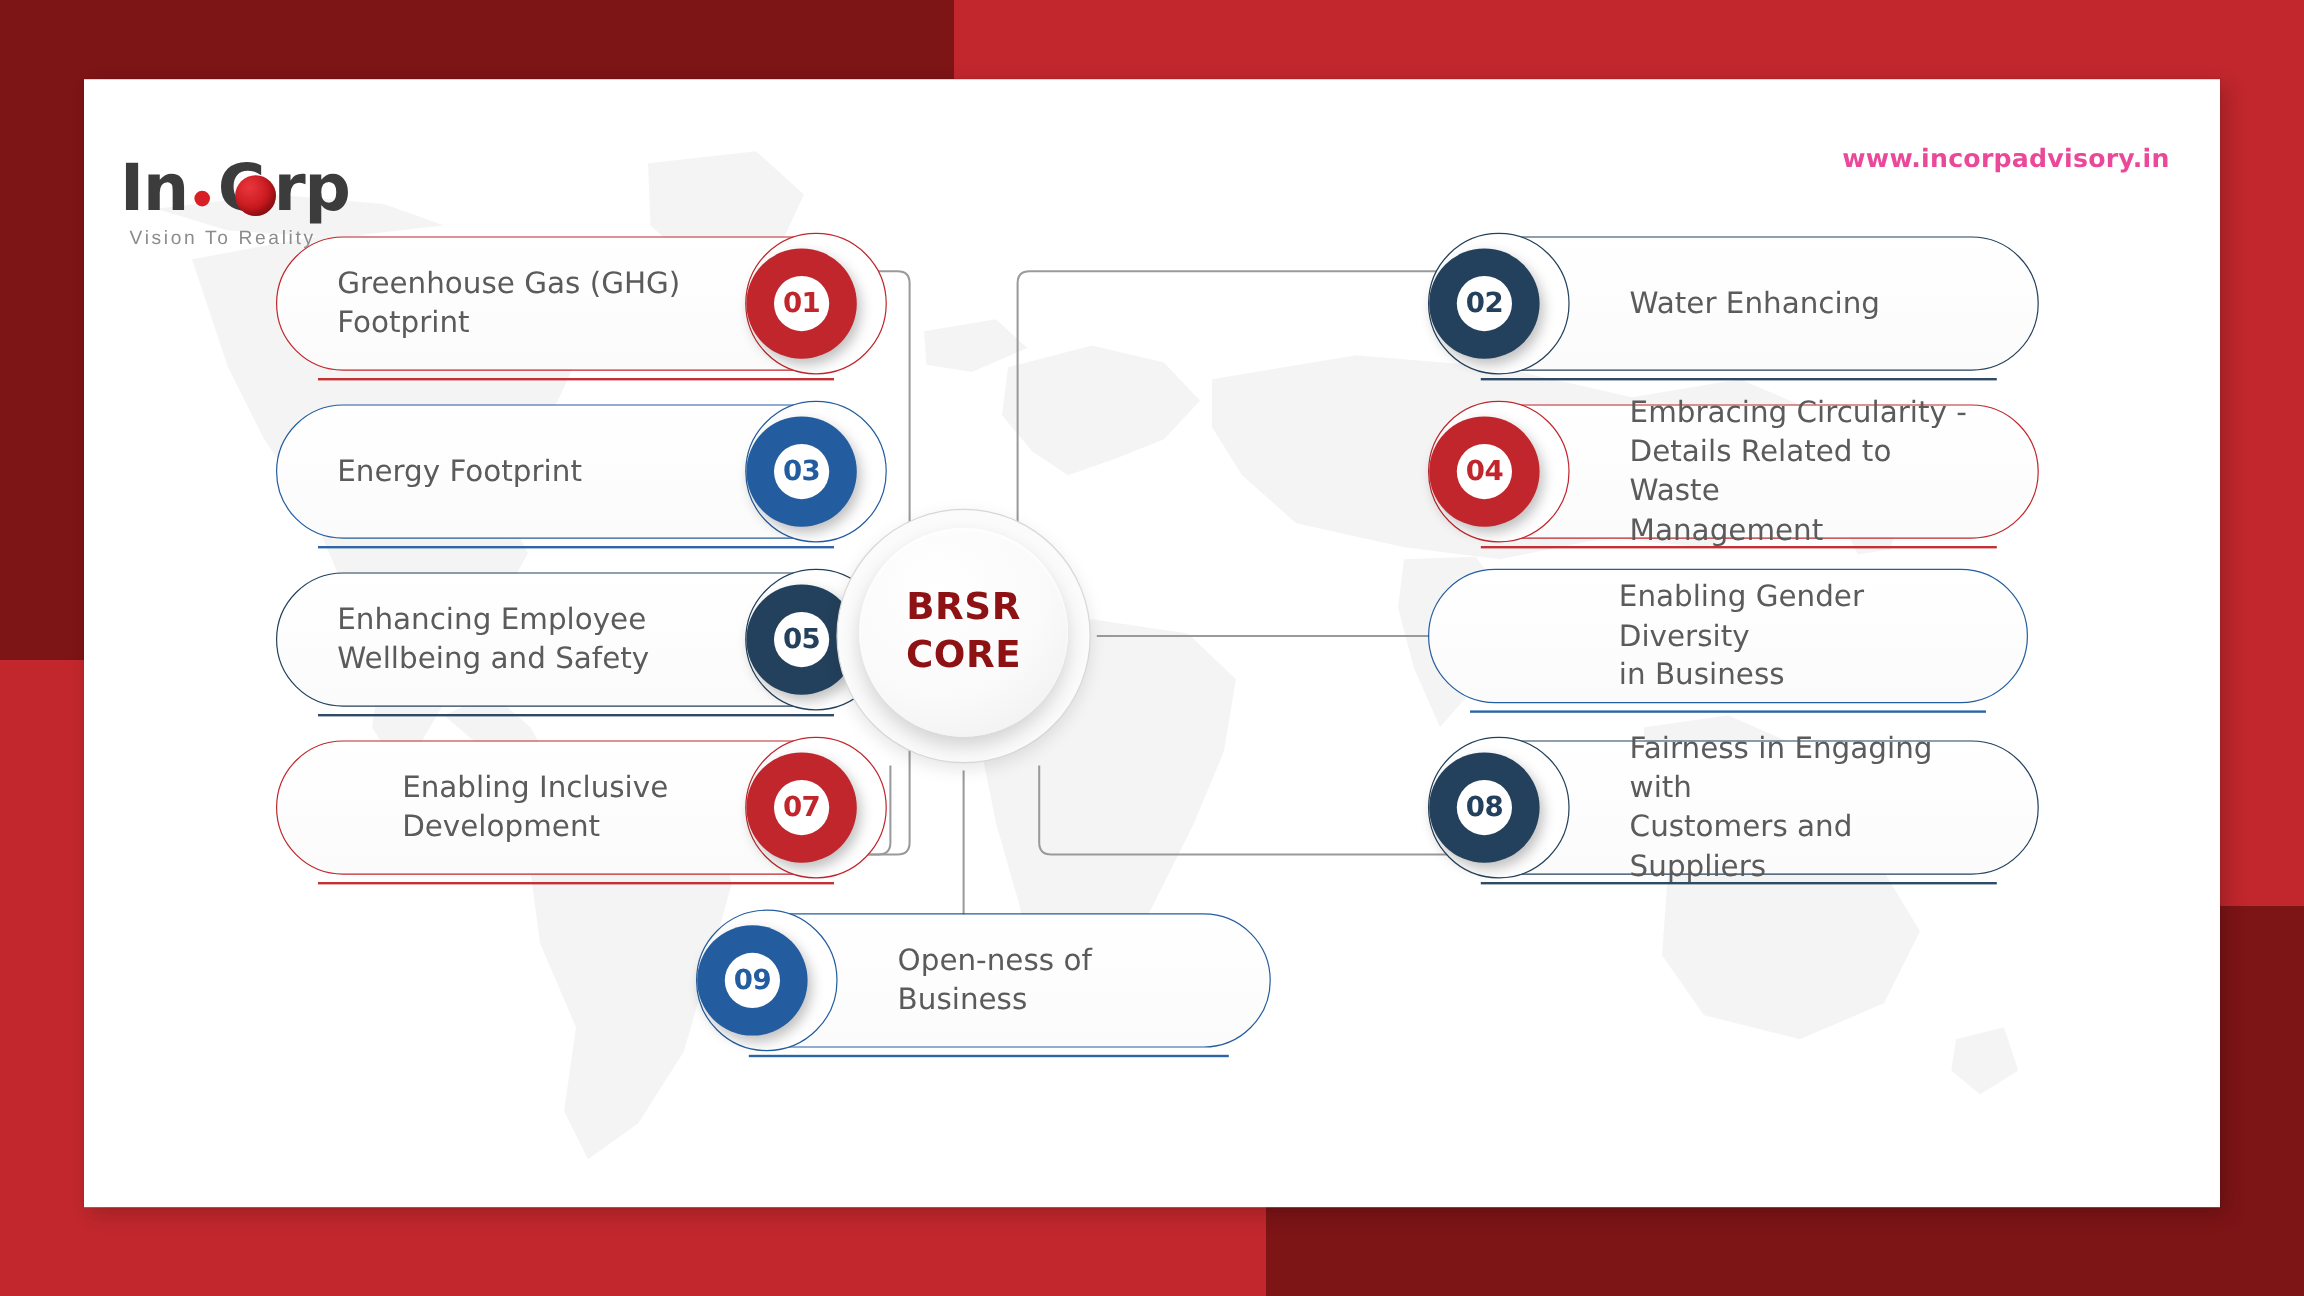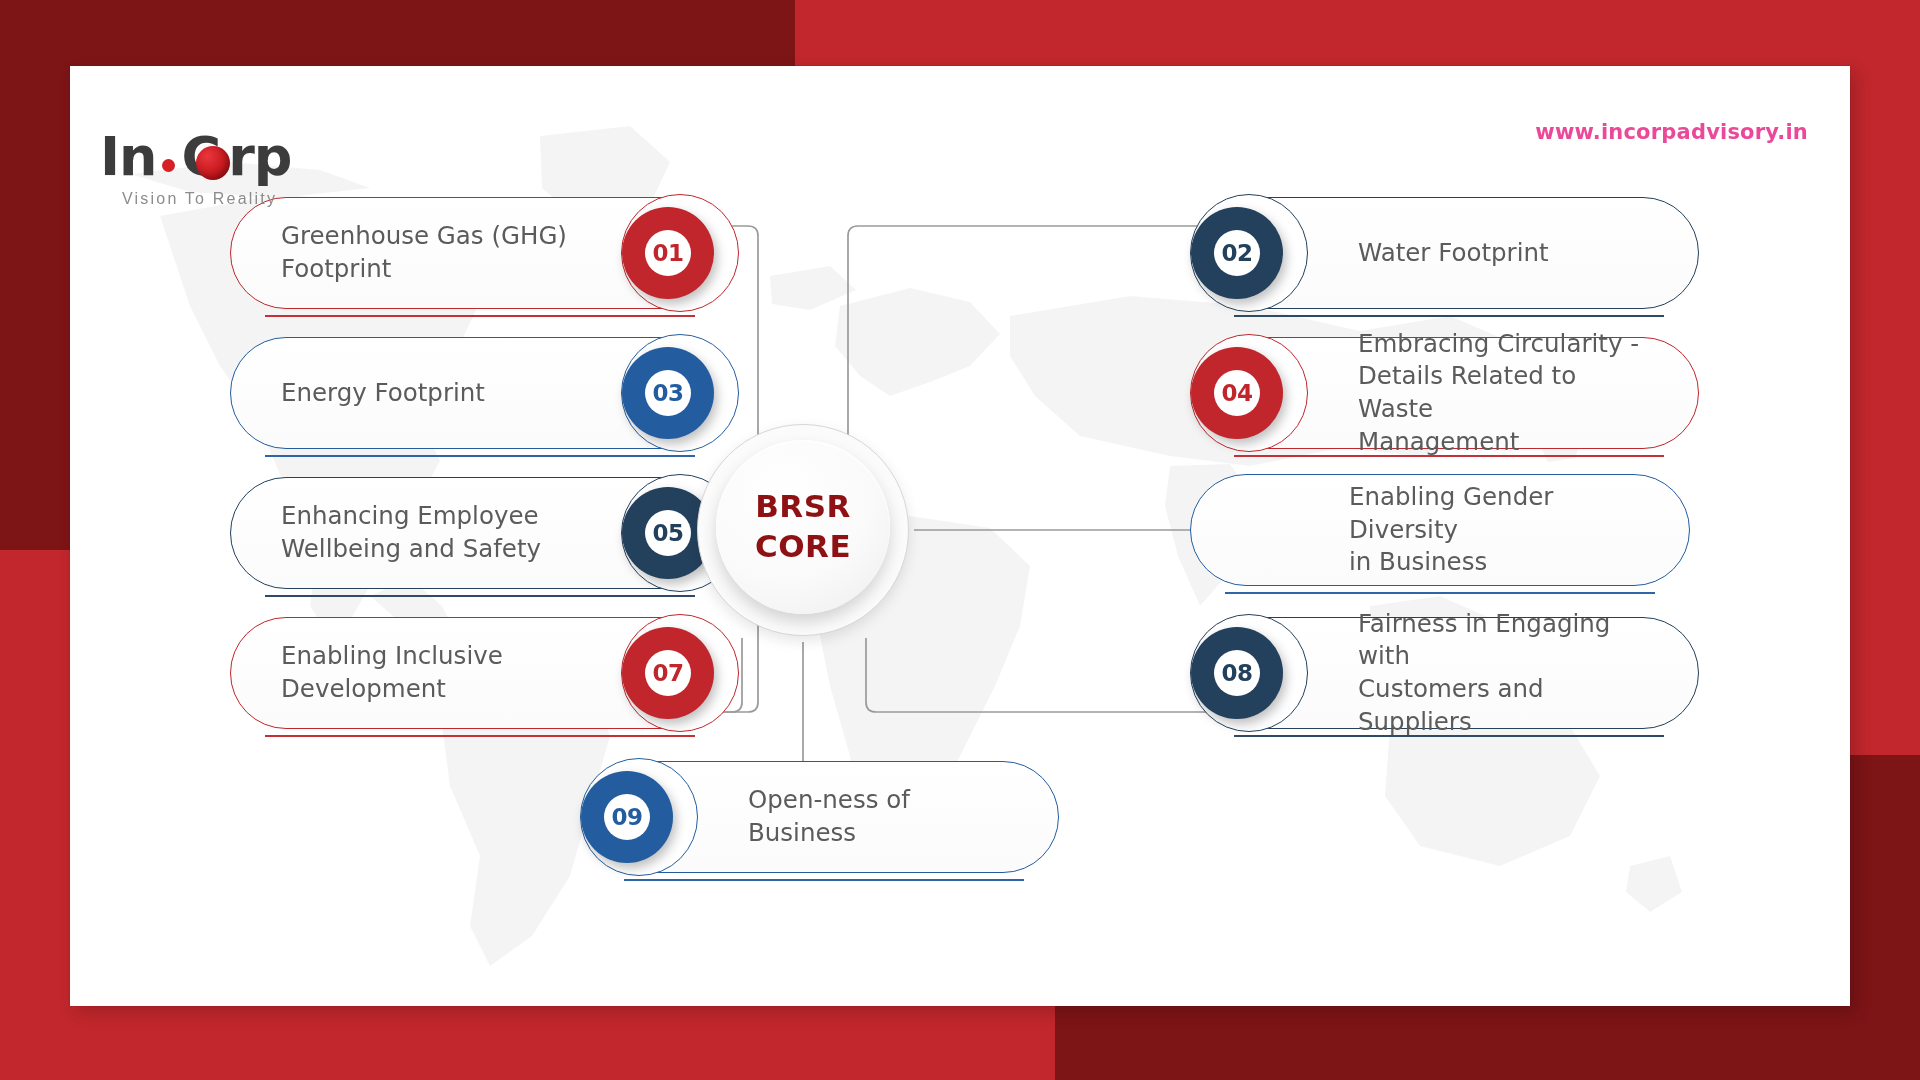--- a/index.html
+++ b/index.html
@@ -49,21 +49,21 @@
     background: #d81f26; margin: 0 7px 0 5px; position: relative; top: 8px;
   }
   .logo-globe {
     display: inline-block; width: 34px; height: 34px; border-radius: 50%;
     background: radial-gradient(circle at 34% 30%, #e8363c 0%, #c4161c 60%, #8e1013 100%);
     position: relative; top: 6px; margin: 0 -2px 0 -24px; z-index: 2;
     box-shadow: inset -3px -3px 6px rgba(0,0,0,0.25);
   }
   .logo-tagline {
     font-size: 16px; color: #8c8c8c; letter-spacing: 2.2px;
-    margin-top: 6px; margin-left: 22px; font-weight: 400;
+    margin-top: 6px; margin-left: 8px; font-weight: 400;
   }
   #site-url {
     position: absolute; right: 42px; top: 54px; z-index: 5;
     font-size: 21px; font-weight: 700; color: #ec4899;
     font-family: "DejaVu Sans", sans-serif; letter-spacing: 0.2px;
   }
 
   
   #connectors { position: absolute; inset: 0; z-index: 2; pointer-events: none; }
 
@@ -267,21 +267,21 @@
       </div>
       <div class="item right" style="left: 1120px; top: 128px; --c: #23405c;">
         <div class="badge">
           <div class="badge-disc">
             <div class="badge-core">
               <span class="badge-num">02</span>
             </div>
           </div>
         </div>
         <div class="pill" style="width: 500px;">
-          <div class="pill-text">Water Footprint</div>
+          <div class="pill-text">Water Enhancing</div>
         </div>
       </div>
       <div class="item left" style="left: 160px; top: 268px; --c: #235d9f;">
         <div class="pill" style="width: 500px;">
           <div class="pill-text">Energy Footprint</div>
         </div>
         <div class="badge">
           <div class="badge-disc">
             <div class="badge-core">
               <span class="badge-num">03</span>
@@ -316,21 +316,21 @@
           </div>
         </div>
       </div>
       <div class="item right" style="left: 1120px; top: 408px; --c: #235d9f;">
         <div class="pill" style="width: 500px;">
           <div class="pill-text">Enabling Gender Diversity
 in Business</div>
         </div>
       </div>
       <div class="item left" style="left: 160px; top: 548px; --c: #c0262b;">
-        <div class="pill" style="width: 500px;">
+        <div class="pill" style="width: 500px; justify-content: center;">
           <div class="pill-text">Enabling Inclusive
 Development</div>
         </div>
         <div class="badge">
           <div class="badge-disc">
             <div class="badge-core">
               <span class="badge-num">07</span>
             </div>
           </div>
         </div>

